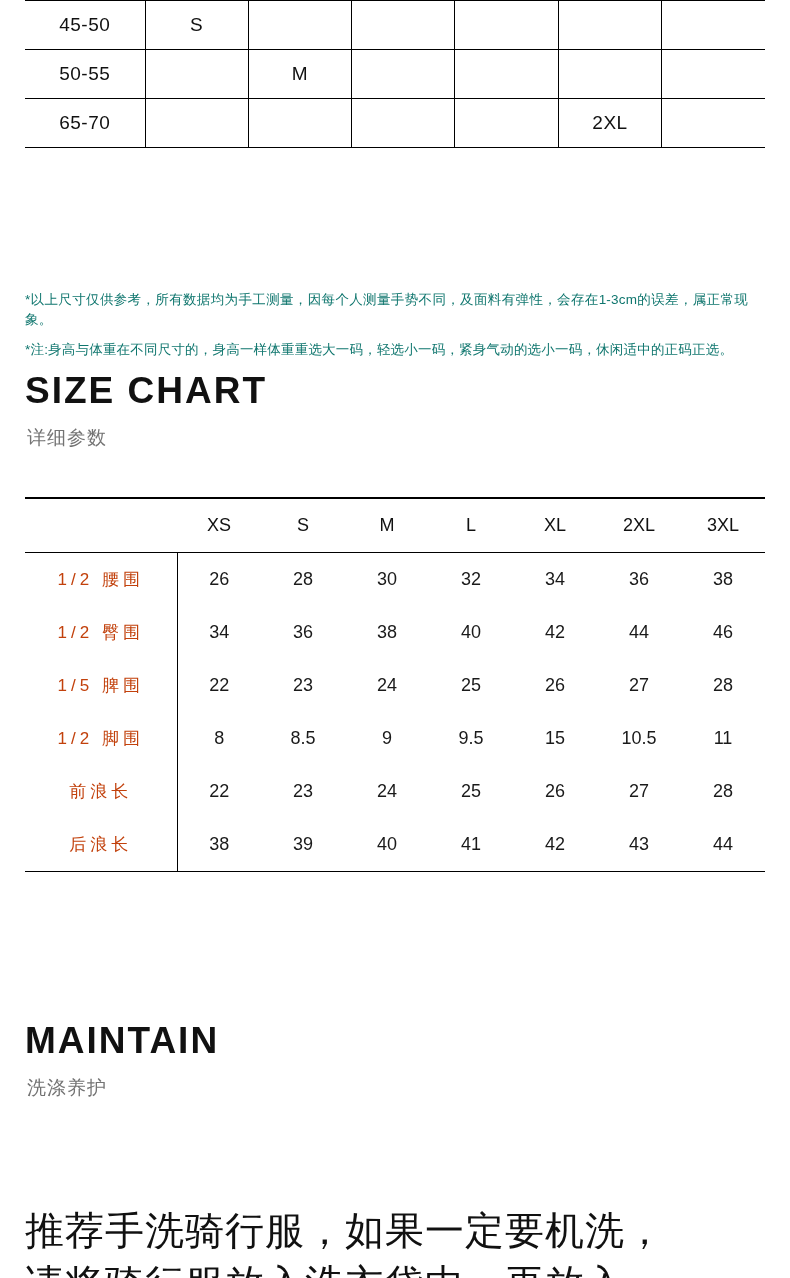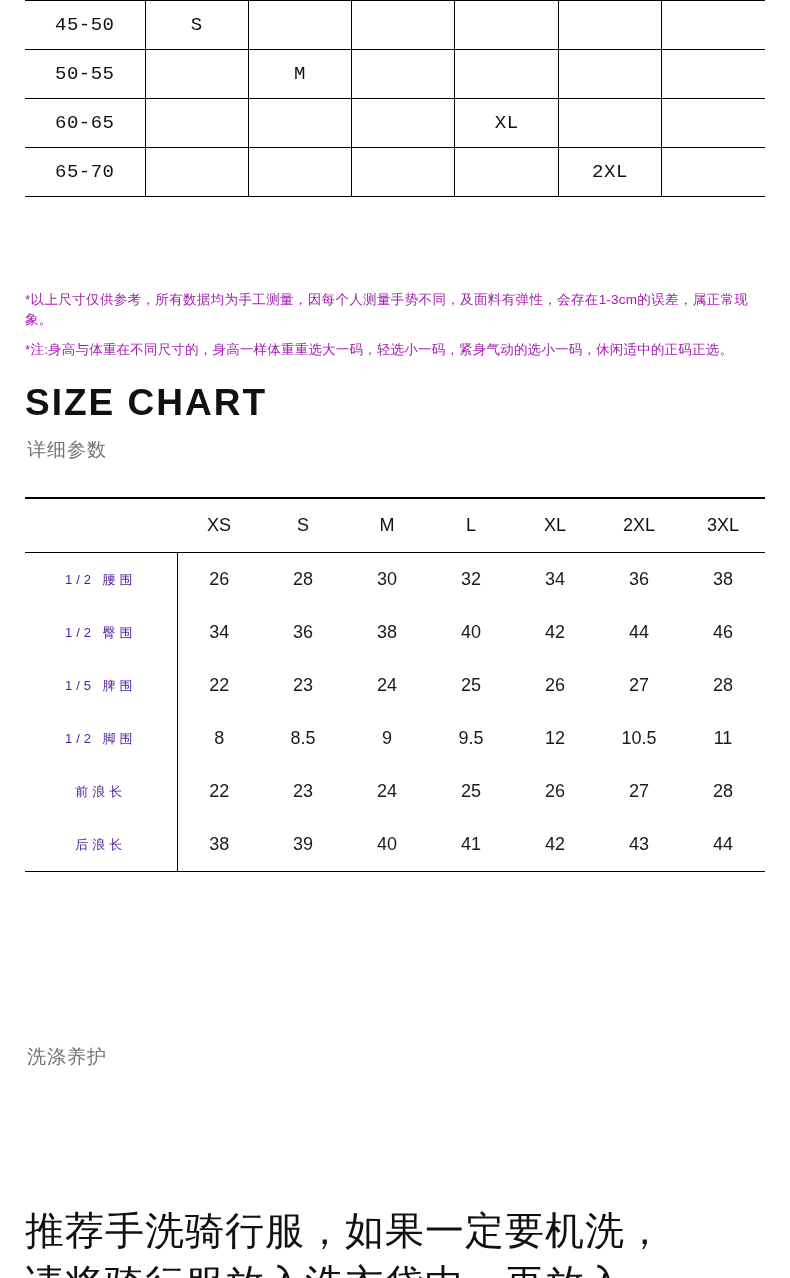--- a/index.html
+++ b/index.html
@@ -27,50 +27,49 @@
     height: 49px;
   }
   .weight-table td {
     border-bottom: 1px solid #000;
     border-right: 1px solid #000;
     text-align: center;
     vertical-align: middle;
     font-size: 19px;
     color: #111;
     letter-spacing: 0.5px;
-    font-family: Liberation Mono, monospace;
   }
   .weight-table td:last-child {
     border-right: none;
   }
   .weight-table td.lbl {
     width: 120px;
   }
   .weight-table tr.first td {
     border-top: 1px solid #000;
   }
 
   
   .notes {
     width: 740px;
     margin: 18px auto 0 auto;
   }
   .notes p {
     margin: 0 17px 9px 0;
     font-size: 13.5px;
     line-height: 1.5;
-    color: #a21caf;
+    color: #0f766e;
     text-align: justify;
     letter-spacing: 0.2px;
   }
 
   
   .section {
     width: 740px;
-    margin: 12px auto;
+    margin: 0 auto;
   }
   .sec-en {
     font-size: 37px;
     font-weight: bold;
     letter-spacing: 2px;
     color: #111;
     margin: 0;
     line-height: 1.15;
   }
   .sec-cn {
@@ -105,22 +104,22 @@
   }
   .size-chart .topline td {
     border-top: 2.5px solid #000;
     height: 0;
     padding: 0;
     font-size: 0;
     line-height: 0;
   }
   .size-chart tbody td.rl {
     text-align: center;
-    color: #4c1d95;
-    font-size: 13px;
+    color: #c2410c;
+    font-size: 17px;
     letter-spacing: 4px;
     border-right: 1.5px solid #000;
   }
   .size-chart tbody tr:first-child td {
     border-top: 1.5px solid #000;
   }
   .size-chart tbody tr:first-child td.rl {
     border-top: 1.5px solid #000;
   }
   .size-chart .botline td {
@@ -168,29 +167,20 @@
         <td></td>
         <td></td>
         <td></td>
       </tr>
       <tr>
         <td class="lbl">50-55</td>
         <td></td>
         <td>M</td>
         <td></td>
         <td></td>
-        <td></td>
-        <td></td>
-      </tr>
-      <tr>
-        <td class="lbl">60-65</td>
-        <td></td>
-        <td></td>
-        <td></td>
-        <td>XL</td>
         <td></td>
         <td></td>
       </tr>
       <tr>
         <td class="lbl">65-70</td>
         <td></td>
         <td></td>
         <td></td>
         <td></td>
         <td>2XL</td>
@@ -267,21 +257,21 @@
         <td>26</td>
         <td>27</td>
         <td>28</td>
       </tr>
       <tr>
         <td class="rl">1/2 脚围</td>
         <td>8</td>
         <td>8.5</td>
         <td>9</td>
         <td>9.5</td>
-        <td>12</td>
+        <td>15</td>
         <td>10.5</td>
         <td>11</td>
       </tr>
       <tr>
         <td class="rl">前浪长</td>
         <td>22</td>
         <td>23</td>
         <td>24</td>
         <td>25</td>
         <td>26</td>
@@ -300,19 +290,20 @@
       </tr>
       <tr class="botline">
         <td class="rl"></td>
         <td colspan="7"></td>
       </tr>
     </tbody>
   </table>
 </div>
 
 <div class="pos section" style="top:1020px; left:25px;">
+  <h1 class="sec-en">MAINTAIN</h1>
   <div class="sec-cn">洗涤养护</div>
 </div>
 
 <div class="pos maintain-text" style="top:1205px; left:25px;">
   <div>推荐手洗骑行服，如果一定要机洗，</div>
   <div>请将骑行服放入洗衣袋中，再放入</div>
 </div>
 
 </body></html>

